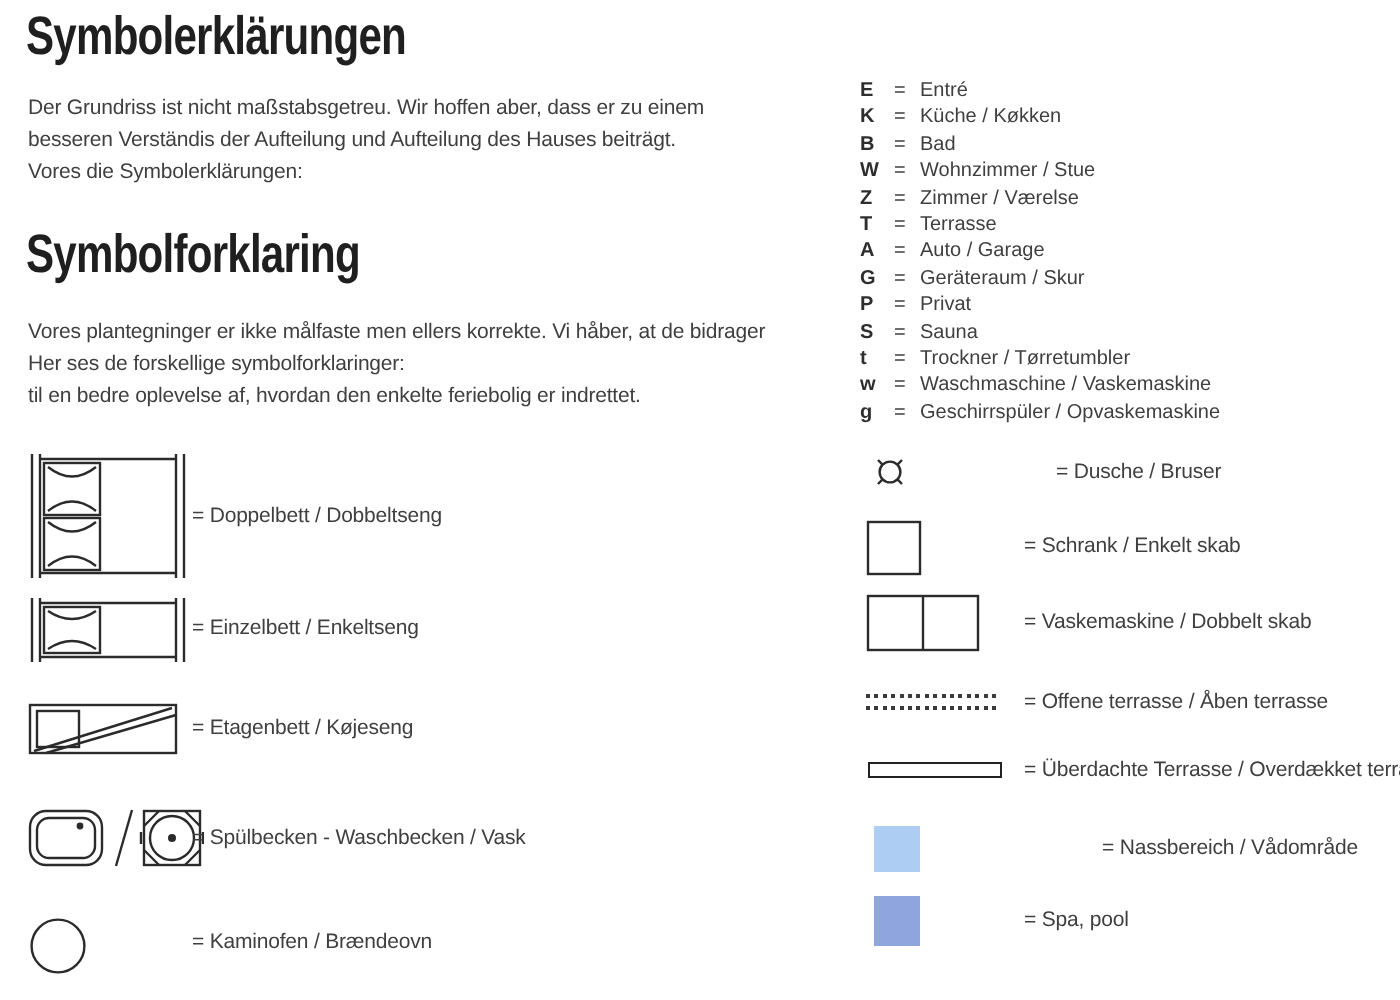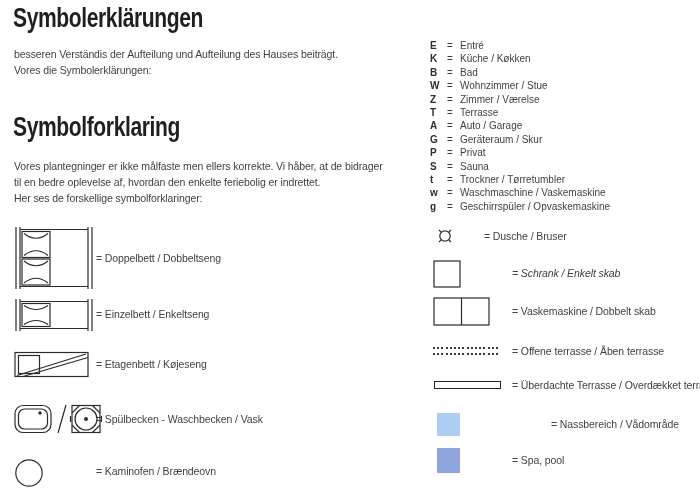--- a/index.html
+++ b/index.html
@@ -46,29 +46,30 @@
   .swatch { width: 23px; height: 23px; }
   .swatch.tall { height: 25px; }
 </style>
 </head>
 <body>
 
 <div class="page">
 
   <h1 class="h-title" style="top:3px;">Symbolerklärungen</h1>
   <div class="intro" style="top:46px;">
+    <div>Der Grundriss ist nicht maßstabsgetreu. Wir hoffen aber, dass er zu einem</div>
     <div>besseren Verständis der Aufteilung und Aufteilung des Hauses beiträgt.</div>
     <div>Vores die Symbolerklärungen:</div>
   </div>
 
   <h1 class="h-title" style="top:112px;">Symbolforklaring</h1>
   <div class="intro" style="top:158px;">
     <div>Vores plantegninger er ikke målfaste men ellers korrekte. Vi håber, at de bidrager</div>
+    <div>Her ses de forskellige symbolforklaringer:</div>
     <div>til en bedre oplevelse af, hvordan den enkelte feriebolig er indrettet.</div>
-    <div>Her ses de forskellige symbolforklaringer:</div>
   </div>
 
   <div class="letters">
     <div class="lrow">
         <span class="lt">E</span>
         <span class="eq">=</span>
         <span>Entré</span>
       </div>
     <div class="lrow">
         <span class="lt">K</span>
@@ -184,28 +185,28 @@
     </svg>
   </div>
   <div class="sym-label" style="left:96px; top:465px;">= Kaminofen / Brændeovn</div>
 
   <div class="sym-icon" style="left:436px; top:227px;">
     <svg width="18" height="18" viewBox="0 0 18 18">
       <circle cx="9" cy="9" r="5.2"></circle>
       <path d="M3,3 L5.4,5.4 M15,3 L12.6,5.4 M3,15 L5.4,12.6 M15,15 L12.6,12.6" stroke-width="1.4"></path>
     </svg>
   </div>
-  <div class="sym-label" style="left:484px; top:230px;text-align:right;">= Dusche / Bruser</div>
+  <div class="sym-label" style="left:528px; top:230px;text-align:right;">= Dusche / Bruser</div>
 
   <div class="sym-icon" style="left:433px; top:260px;">
     <svg width="28" height="28" viewBox="0 0 28 28">
       <rect x="1" y="1" width="26" height="26" stroke-width="1.4"></rect>
     </svg>
   </div>
-  <div class="sym-label" style="left:512px; top:267px;font-style:italic;">= Schrank / Enkelt skab</div>
+  <div class="sym-label" style="left:512px; top:267px;">= Schrank / Enkelt skab</div>
 
   <div class="sym-icon" style="left:433px; top:297px;">
     <svg width="57" height="29" viewBox="0 0 57 29">
       <rect x="1" y="1" width="55" height="27" stroke-width="1.4"></rect>
       <path d="M28.5,1 V28" stroke-width="1.4"></path>
     </svg>
   </div>
   <div class="sym-label" style="left:512px; top:305px;">= Vaskemaskine / Dobbelt skab</div>
 
   <div class="sym-icon dotted-line" style="left:433px; top:347px;"></div>

